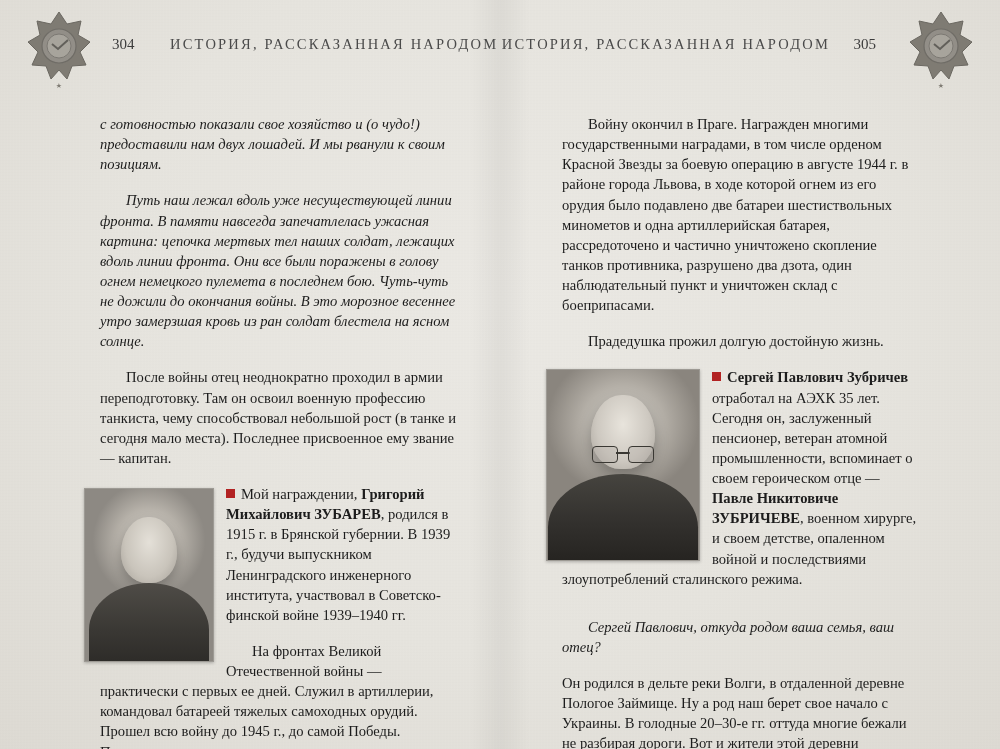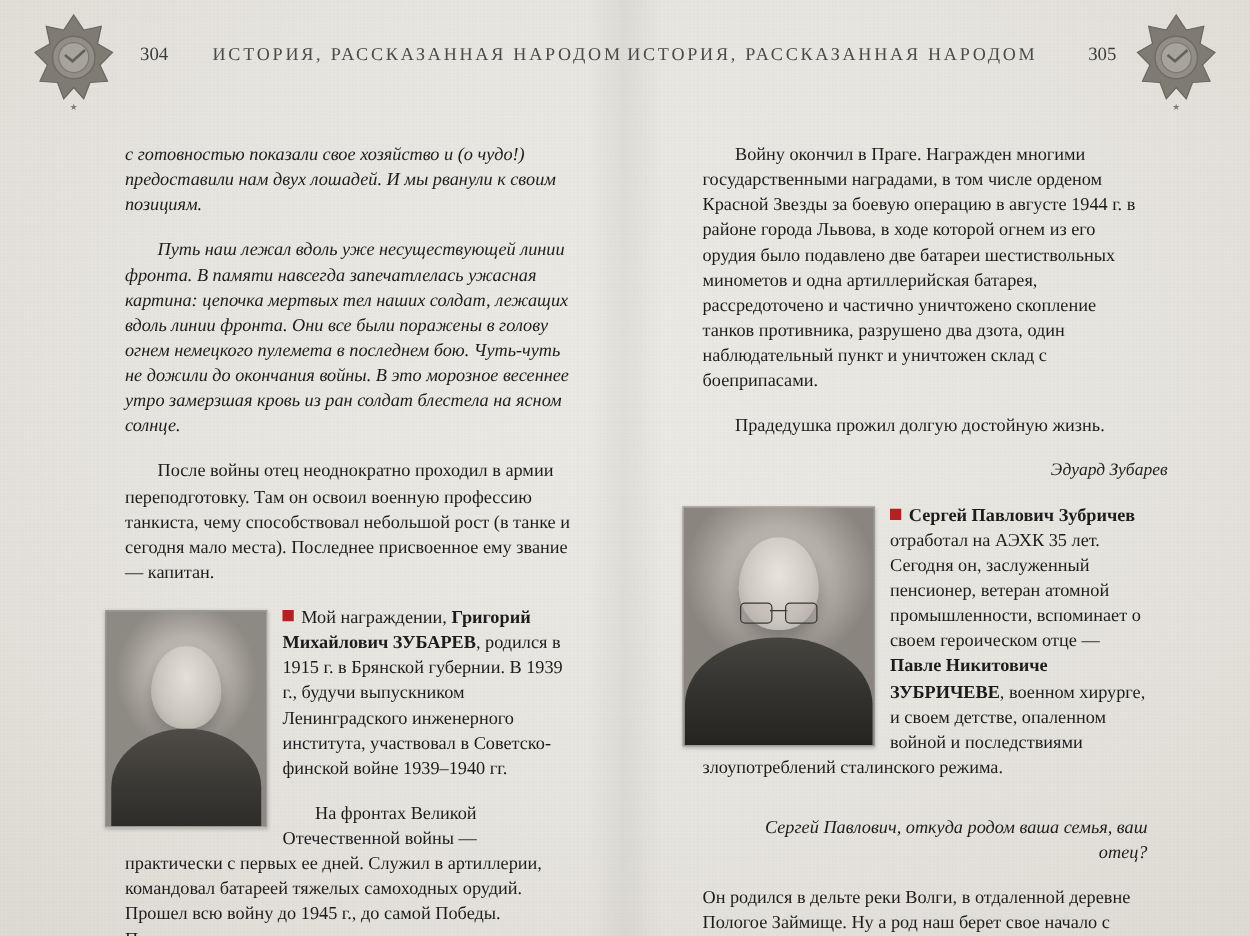--- a/index.html
+++ b/index.html
@@ -47,21 +47,21 @@
     top: 36px;
     font-variant: small-caps;
     letter-spacing: 2.2px;
     font-size: 14.5px;
     color: #4a4a4a;
     white-space: nowrap;
   }
   .rh-left-title { left: 170px; }
   .rh-left-folio { left: 112px; font-variant: normal; letter-spacing: 0; font-size: 15px; color: #3c3c3c; }
   .rh-right-title { right: 170px; }
-  .rh-right-folio { right: 107px; font-variant: normal; letter-spacing: 0; font-size: 15px; color: #3c3c3c; }
+  .rh-right-folio { right: 124px; font-variant: normal; letter-spacing: 0; font-size: 15px; color: #3c3c3c; }
 
   
   .emblem {
     position: absolute;
     top: 8px;
     width: 74px;
     height: 88px;
   }
   .emblem.left { left: 22px; }
   .emblem.right { right: 22px; }
@@ -252,32 +252,31 @@
       <p class="p-noindent">
         <span class="red-sq"></span><span>Мой награждении, </span><span class="bold">Григорий Михайлович ЗУБАРЕВ</span><span>, родился в 1915 г. в Брянской губернии. В 1939 г., будучи выпускником Ленинградского инженерного института, участвовал в Советско-финской войне 1939–1940 гг.</span>
       </p>
       <p class="p-indent">На фронтах Великой Отечественной войны — практически с первых ее дней. Служил в артиллерии, командовал батареей тяжелых самоходных орудий. Прошел всю войну до 1945 г., до самой Победы. Принимал участие в нескольких самых тяжелых сражениях, в том числе в Курской битве, в ходе которой потери подразделения составили более 80% личного состава и техники.</p>
     </div>
   </div>
 
   <div class="col right">
     <p class="p-indent">Войну окончил в Праге. Награжден многими государственными наградами, в том числе орденом Красной Звезды за боевую операцию в августе 1944 г. в районе города Львова, в ходе которой огнем из его орудия было подавлено две батареи шестиствольных минометов и одна артиллерийская батарея, рассредоточено и частично уничтожено скопление танков противника, разрушено два дзота, один наблюдательный пункт и уничтожен склад с боеприпасами.</p>
     <p class="p-indent">Прадедушка прожил долгую достойную жизнь.</p>
-    <div class="signature">Эдуард Зубарев</div>
 
     <div class="clearfix" style="margin-top:6px;">
       <div class="photo photo-right-block portrait-b">
         <div class="glasses">
             <i class="l"></i>
             <b></b>
             <i class="r"></i>
           </div>
       </div>
       <p class="p-noindent">
         <span class="red-sq"></span><span class="bold">Сергей Павлович Зубричев</span><span> отработал на АЭХК 35 лет. Сегодня он, заслуженный пенсионер, ветеран атомной промышленности, вспоминает о своем героическом отце — </span><span class="bold">Павле Никитовиче ЗУБРИЧЕВЕ</span><span>, военном хирурге, и своем детстве, опаленном войной и последствиями злоупотреблений сталинского режима.</span>
       </p>
     </div>
 
-    <p class="p-indent italic" style="margin-top:12px;text-align:right;">Сергей Павлович, откуда родом ваша семья, ваш отец?</p>
+    <p class="p-indent italic" style="margin-top:12px;">Сергей Павлович, откуда родом ваша семья, ваш отец?</p>
     <p class="p-noindent">Он родился в дельте реки Волги, в отдаленной деревне Пологое Займище. Ну а род наш берет свое начало с Украины. В голодные 20–30-е гг. оттуда многие бежали не разбирая дороги. Вот и жители этой деревни спрятались вдалеке от больших городов, образовали хозяйство. Думали, там их не достанут.</p>
     <p class="p-indent"><span>Но, конечно, ошиблись. У моего деда и бабки было четверо сыновей. Отец — самый младший. И вот во времена «великих строек» в деревню пришла разнарядка — отправить одного человека в Воркуту. Гуманно поступили местные чекисты — не вытряхивали из домов всех подряд, дали людям самим сделать выбор. Ну а люди что? </span></p>
   </div>
 </div>
 
 </body></html>

